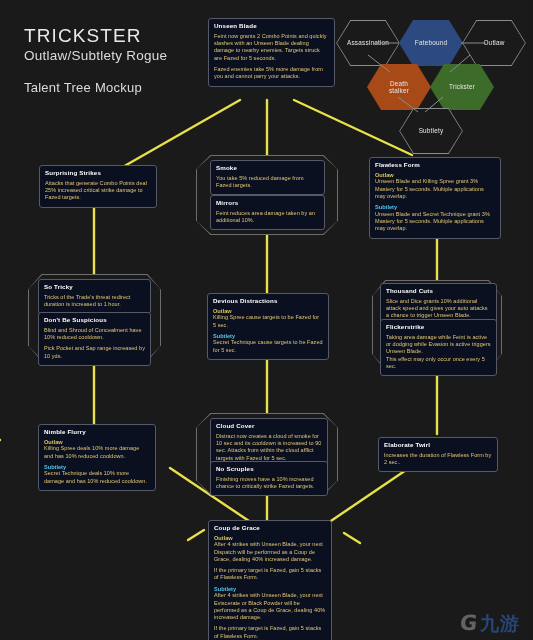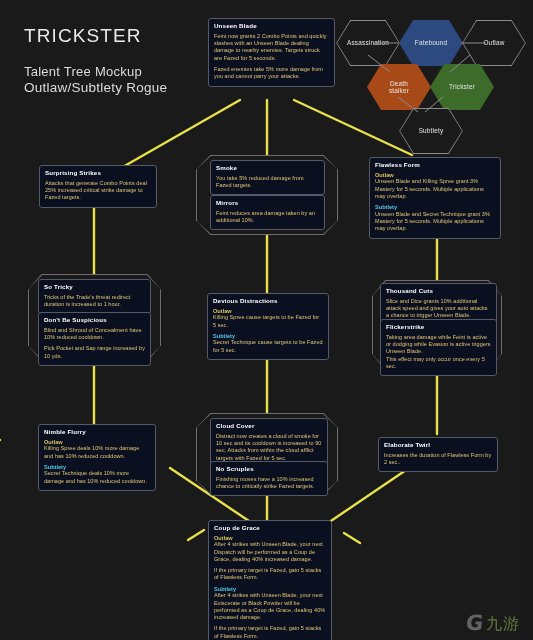--- a/index.html
+++ b/index.html
@@ -158,37 +158,37 @@
   }
   #watermark .mark-g {
     font-size: 21px;
     font-weight: bold;
     color: #c9c9c9;
     font-family: "DejaVu Sans", sans-serif;
     line-height: 1;
     transform: skewX(-6deg);
   }
   #watermark .mark-cn {
-    font-size: 16px;
-    font-weight: normal;
-    color: #bef264;
+    font-size: 19px;
+    font-weight: bold;
+    color: #3b82f6;
     font-family: "DejaVu Sans", sans-serif;
     line-height: 1;
     letter-spacing: 1px;
   }
 </style>
 </head>
 <body>
 
 <div id="root">
 
   <div id="title-block">
     <div id="hero-title">TRICKSTER</div>
+    <div id="hero-sub">Outlaw/Subtlety Rogue</div>
     <div id="hero-mockup">Talent Tree Mockup</div>
-    <div id="hero-sub">Outlaw/Subtlety Rogue</div>
   </div>
 
   <svg id="edges" viewBox="0 0 533 640">
     <g stroke="#e8e14a" stroke-width="2.4" fill="none" stroke-linecap="round">
 
       <line x1="240" y1="100" x2="107" y2="176"></line>
 
       <line x1="267" y1="100" x2="267" y2="158"></line>
 
       <line x1="294" y1="100" x2="412" y2="155"></line>

